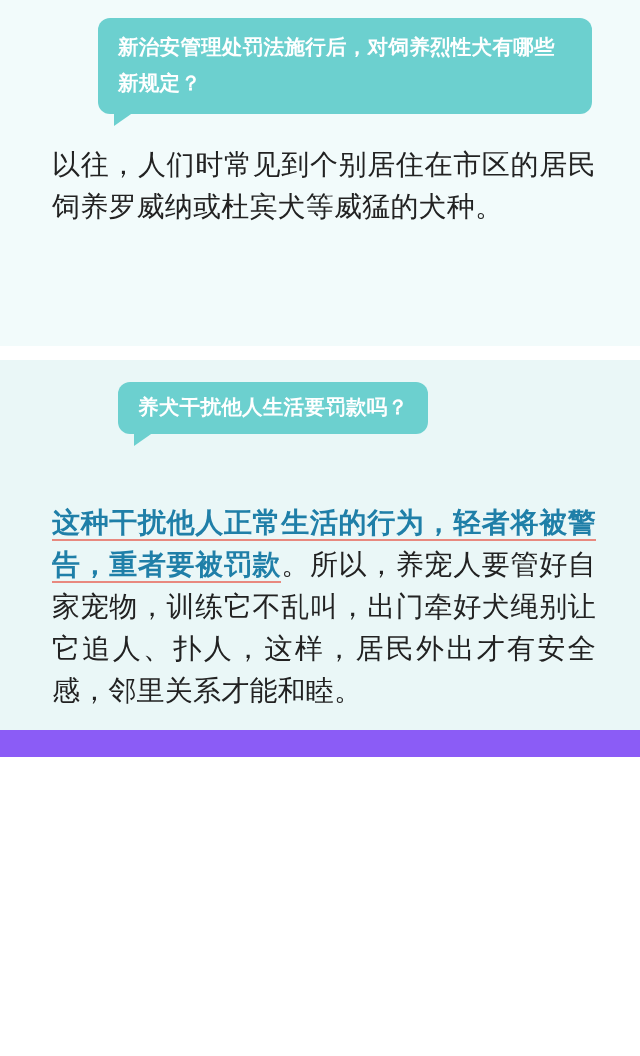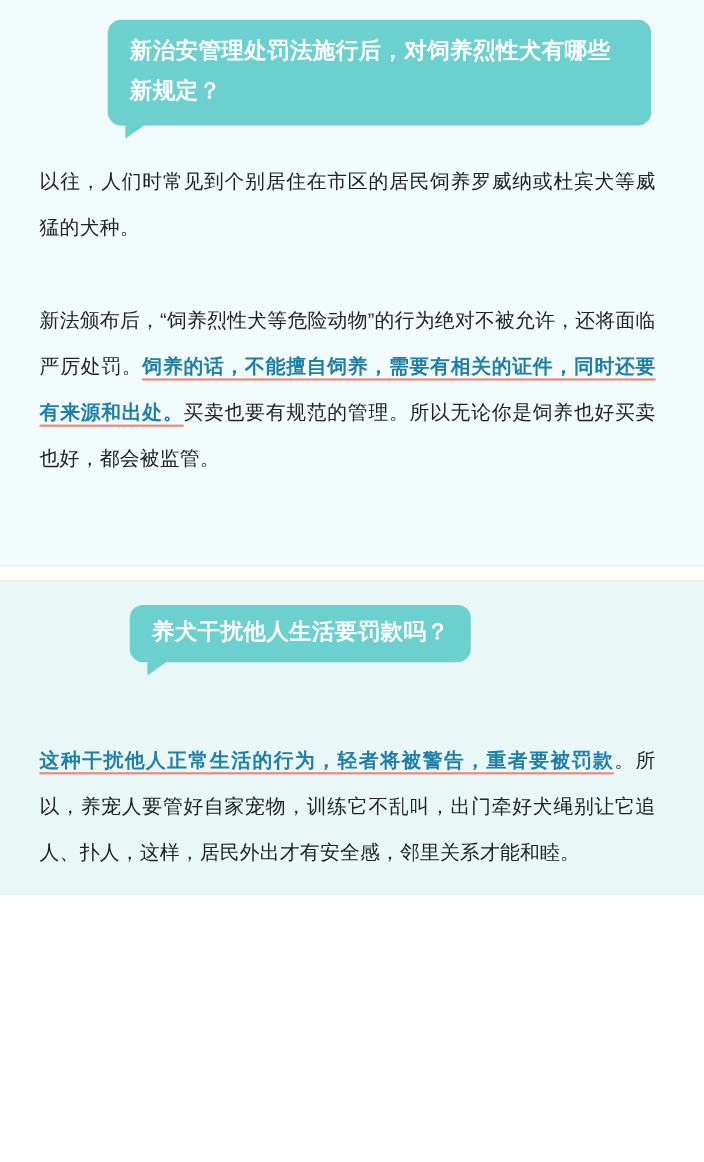--- a/index.html
+++ b/index.html
@@ -10,21 +10,21 @@
     width: 640px;
     height: 1056px;
     background: #ffffff;
     font-family: "Liberation Sans", "DejaVu Sans", sans-serif;
     overflow: hidden;
   }
   .page {
     width: 640px;
     height: 757px;
     position: relative;
-    background: #84cc16;
+    background: #8b5cf6;
   }
   .section {
     position: relative;
     padding: 0 0 0 0;
   }
   .section-1 {
     background: #f2fbfb;
     padding: 18px 0 34px 0;
   }
   .section-2 {
@@ -61,22 +61,22 @@
     position: absolute;
     left: 16px;
     bottom: -12px;
     width: 0;
     height: 0;
     border-left: 0 solid transparent;
     border-right: 20px solid transparent;
     border-top: 14px solid #6cd0cf;
   }
   .body-text {
-    padding: 0 44px 0 36px;
-    font-size: 18px;
+    padding: 0 44px 0 52px;
+    font-size: 28px;
     line-height: 42px;
     color: #222222;
     letter-spacing: 0.2px;
     text-align: justify;
   }
   .para {
     margin: 0;
   }
   .gap-lg {
     height: 42px;
@@ -109,23 +109,20 @@
   <div class="section section-1">
     <div class="bubble-wrap">
       <div class="bubble">新治安管理处罚法施行后，对饲养烈性犬有哪些新规定？</div>
     </div>
     <div class="space-top-1"></div>
     <div class="body-text">
       <p class="para">
         <span>以往，人们时常见到个别居住在市区的居民饲养罗威纳或杜宾犬等威猛的犬种。</span>
       </p>
       <div class="gap-lg"></div>
-      <p class="para">
-        <span>新法颁布后，“饲养烈性犬等危险动物”的行为绝对不被允许，还将面临严厉处罚。</span><span class="hl">饲养的话，不能擅自饲养，需要有相关的证件，同时还要有来源和出处。</span><span>买卖也要有规范的管理。所以无论你是饲养也好买卖也好，都会被监管。</span>
-      </p>
       <div class="gap-lg"></div>
     </div>
   </div>
 
   <div class="divider"></div>
 
   <div class="section section-2">
     <div class="bubble-wrap-2">
       <div class="bubble small">养犬干扰他人生活要罚款吗？</div>
     </div>

